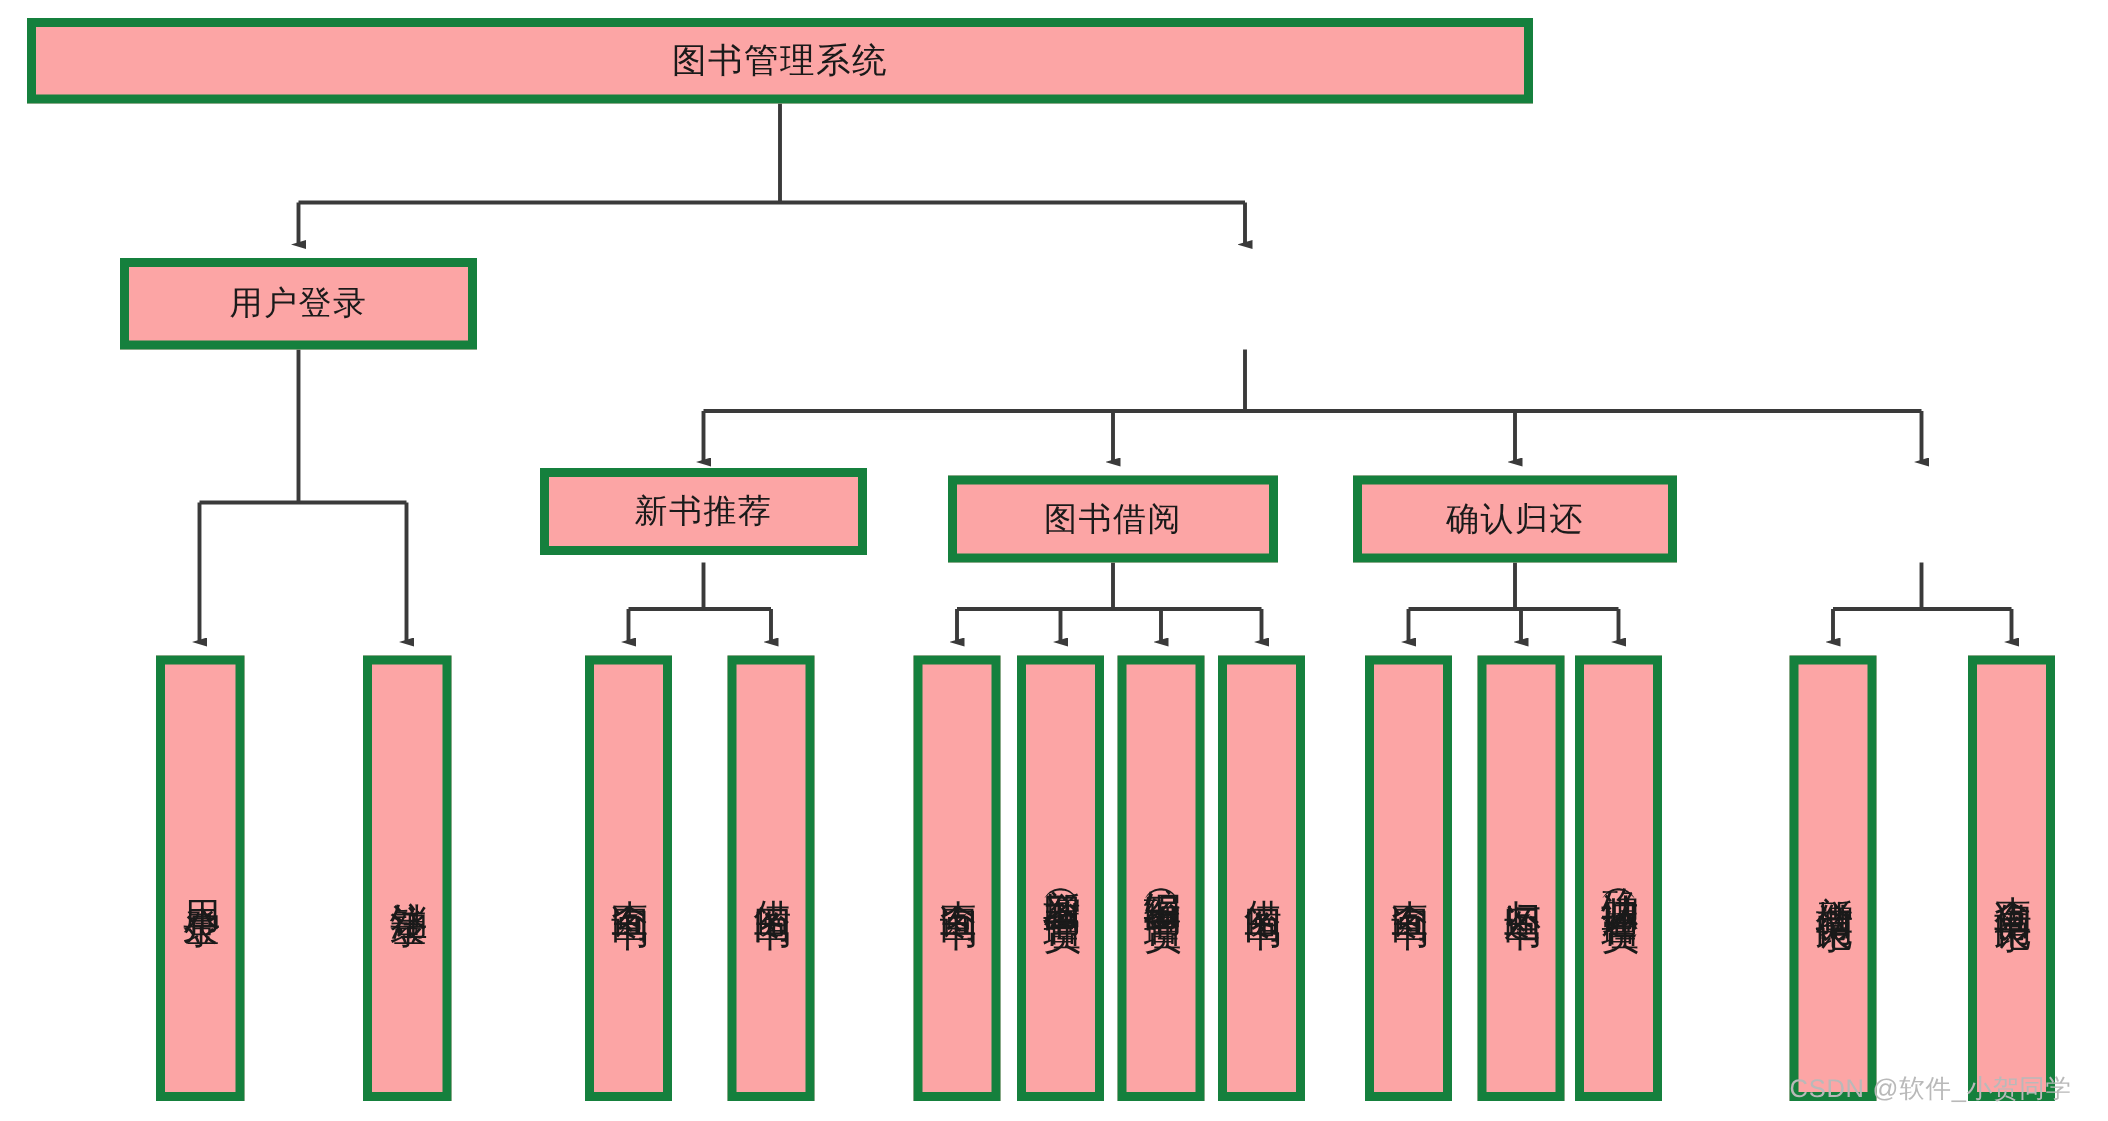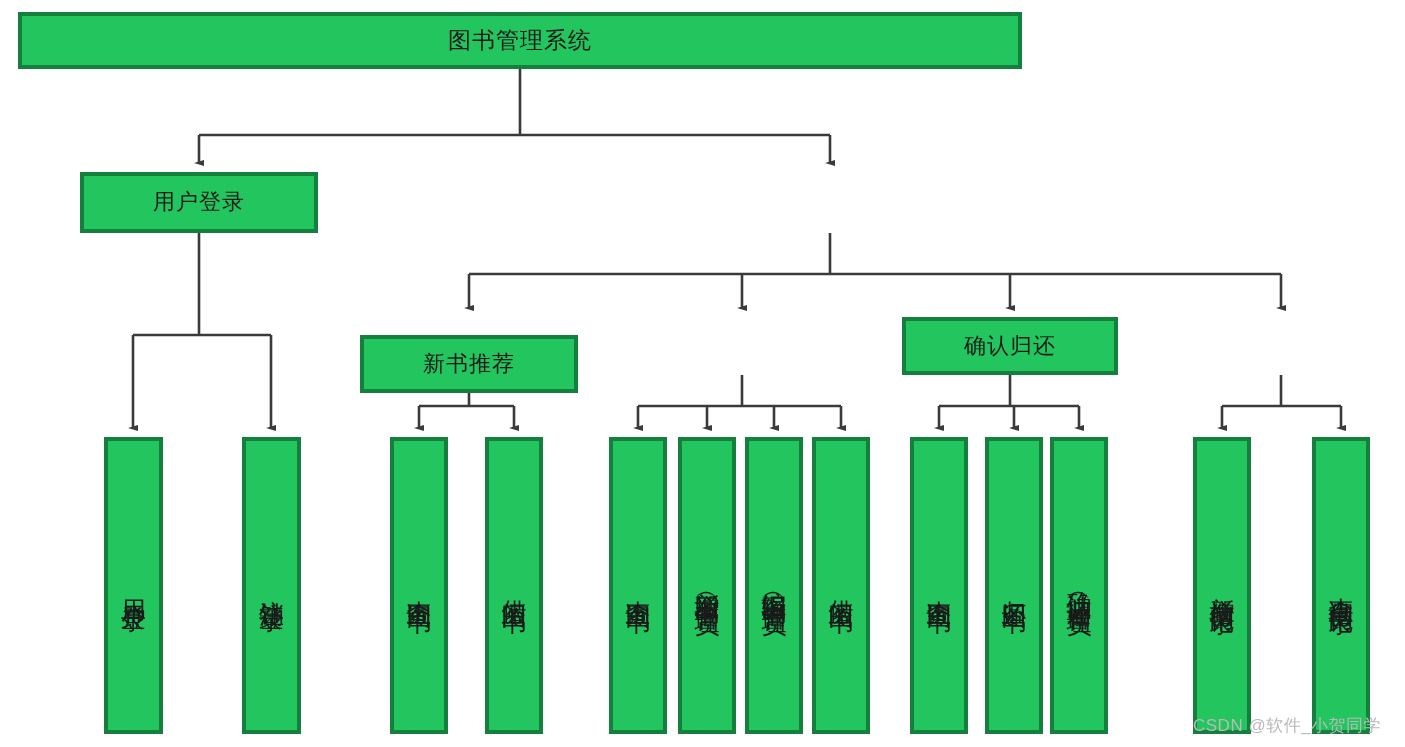--- a/index.html
+++ b/index.html
@@ -21,22 +21,22 @@
     position: absolute;
     left: 0;
     top: 0;
     width: 1405px;
     height: 747px;
     pointer-events: none;
   }
   .node {
     position: absolute;
     box-sizing: border-box;
-    border: 4px solid #15803d;
-    background: #22c55e;
+    border: 6px solid #15803d;
+    background: #fca5a5;
     display: flex;
     align-items: center;
     justify-content: center;
     color: #1a1a1a;
   }
   .node .lbl {
     display: block;
     text-align: center;
     line-height: 1.22;
   }
@@ -125,22 +125,25 @@
   </svg>
 
   <div class="node h root" style="left:18px; top:12px; width:1004px; height:57px;">
     <span class="lbl">图书管理系统</span>
   </div>
 
   <div class="node h" style="left:80px; top:172px; width:238px; height:61px;">
     <span class="lbl">用户登录</span>
   </div>
 
-  <div class="node h" style="left:360px; top:335px; width:218px; height:58px;">
+  <div class="node h" style="left:360px; top:312px; width:218px; height:58px;">
     <span class="lbl">新书推荐</span>
+  </div>
+  <div class="node h" style="left:632px; top:317px; width:220px; height:58px;">
+    <span class="lbl">图书借阅</span>
   </div>
   <div class="node h" style="left:902px; top:317px; width:216px; height:58px;">
     <span class="lbl">确认归还</span>
   </div>
 
   <div class="node v" style="left:104px; top:437px; width:59px; height:297px;">
     <span class="lbl">用户登录</span>
   </div>
   <div class="node v" style="left:242px; top:437px; width:59px; height:297px;">
     <span class="lbl">注销登录</span>

